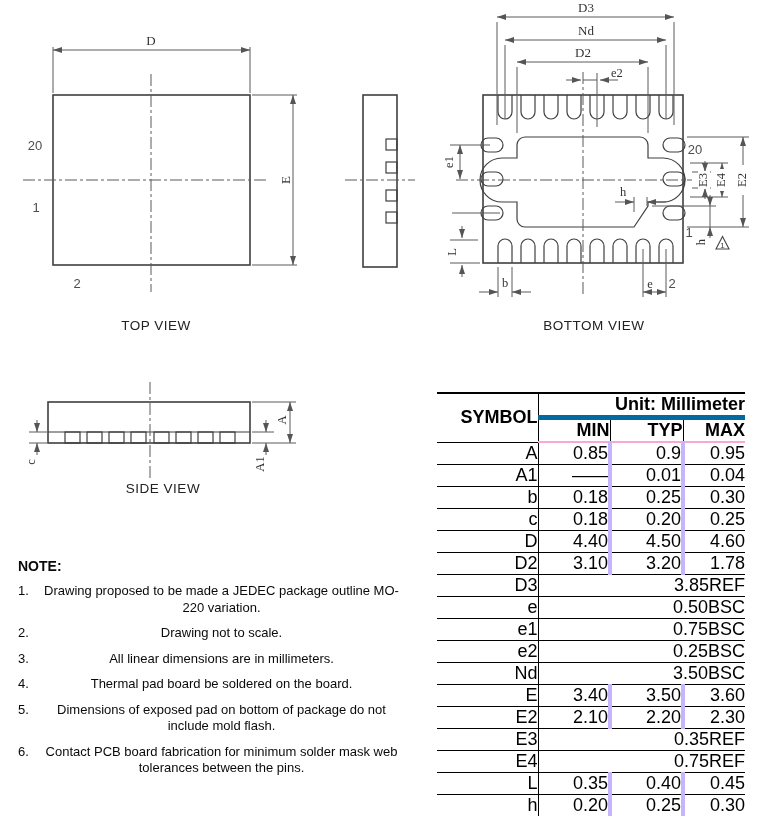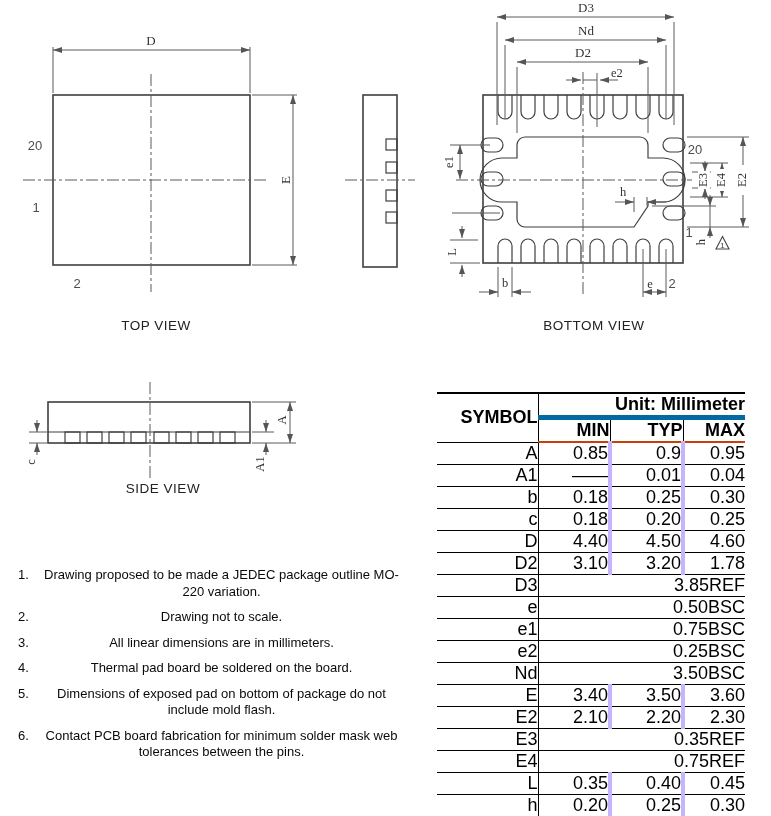--- a/index.html
+++ b/index.html
@@ -29,21 +29,21 @@
   
   .dim-table{position:absolute;left:437px;top:392px;width:308px;border-collapse:collapse;
              table-layout:fixed;font-size:18px;color:#000;text-align:right;}
   .dim-table th,.dim-table td{padding:0;height:20.4px;font-weight:normal;overflow:hidden;}
   .dim-table th{font-weight:bold;}
   .dim-table .w-sym{width:101px;} .dim-table .w-min{width:72px;}
   .dim-table .w-typ{width:73px;} .dim-table .w-max{width:62px;}
   tr.h1 th{border-top:2px solid #000;}
   th.sym,td.sym{border-right:1.5px solid #000;}
   th.unit{border-bottom:5px solid #0369a1;}
-  tr.h2 th{border-bottom:2px solid #c2410c;}
+  tr.h2 th{border-bottom:2px solid #f9a8d4;}
   tr.h2 th.vb{border-right:1px solid #000;}
   .dim-table td{border-top:1px solid #000;}
   td.v{border-right:4px solid #c4b5fd;}
   tr.last td{border-bottom:2px solid #000;}
 </style>
 </head>
 <body>
 
 <div class="page">
 
@@ -219,20 +219,21 @@
     <text class="dlab-s" transform="rotate(-90 282 420)" x="282" y="424" text-anchor="middle">A</text>
     <line class="dim" x1="266" y1="420" x2="266" y2="432" marker-end="url(#mE)"></line>
     <line class="dim" x1="266" y1="455" x2="266" y2="443" marker-end="url(#mE)"></line>
     <text class="dlab-s" transform="rotate(-90 260 464)" x="260" y="468" text-anchor="middle">A1</text>
 
     <text class="cap" x="163" y="493" text-anchor="middle">SIDE VIEW</text>
   </g>
 </svg>
 
 <div class="notes">
+  <p class="notes-title">NOTE:</p>
   <div class="note">
     <span class="n">1.</span>
     <span class="t">Drawing proposed to be made a JEDEC package outline MO-220 variation.</span>
   </div>
   <div class="note">
     <span class="n">2.</span>
     <span class="t">Drawing not to scale.</span>
   </div>
   <div class="note">
     <span class="n">3.</span>

